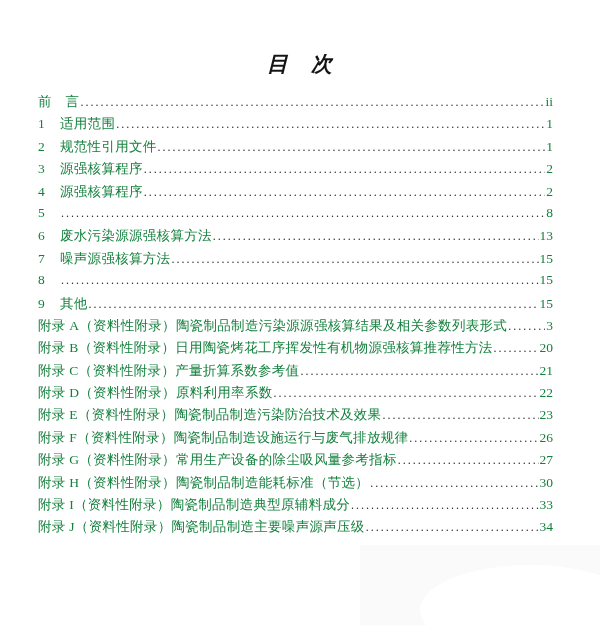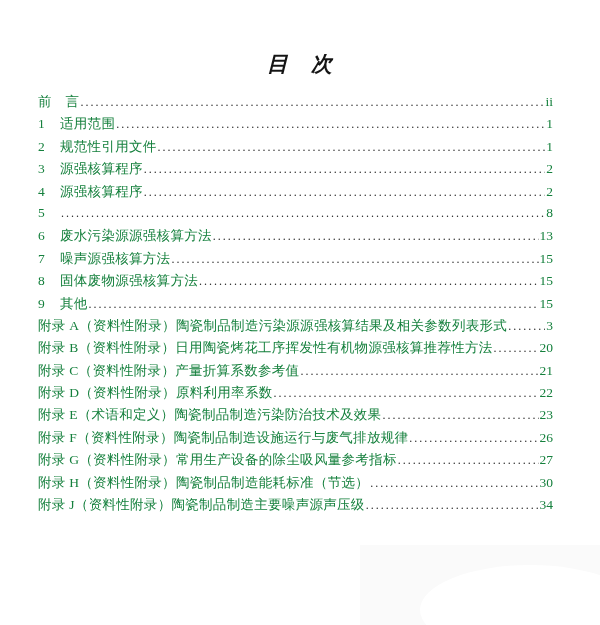--- a/index.html
+++ b/index.html
@@ -135,21 +135,20 @@
 
   <div class="toc-row">
     <span class="toc-num">7</span>
     <span class="toc-label">噪声源强核算方法</span>
     <span class="toc-leader"></span>
     <span class="toc-page">15</span>
   </div>
 
   <div class="toc-row">
     <span class="toc-num">8</span>
-    <span class="toc-label">固体废物源强核算方法</span>
     <span class="toc-leader"></span>
     <span class="toc-page">15</span>
   </div>
 
   <div class="toc-row">
     <span class="toc-num">9</span>
     <span class="toc-label">其他</span>
     <span class="toc-leader"></span>
     <span class="toc-page">15</span>
   </div>
@@ -177,21 +176,21 @@
 
   <div class="toc-row">
 
     <span class="toc-label">附录 D（资料性附录）原料利用率系数</span>
     <span class="toc-leader"></span>
     <span class="toc-page">22</span>
   </div>
 
   <div class="toc-row">
 
-    <span class="toc-label">附录 E（术语和定义）陶瓷制品制造污染防治技术及效果</span>
+    <span class="toc-label">附录 E（资料性附录）陶瓷制品制造污染防治技术及效果</span>
     <span class="toc-leader"></span>
     <span class="toc-page">23</span>
   </div>
 
   <div class="toc-row">
 
     <span class="toc-label">附录 F（资料性附录）陶瓷制品制造设施运行与废气排放规律</span>
     <span class="toc-leader"></span>
     <span class="toc-page">26</span>
   </div>
@@ -203,20 +202,26 @@
     <span class="toc-page">27</span>
   </div>
 
   <div class="toc-row">
 
     <span class="toc-label">附录 H（资料性附录）陶瓷制品制造能耗标准（节选）</span>
     <span class="toc-leader"></span>
     <span class="toc-page">30</span>
   </div>
 
+  <div class="toc-row">
+
+    <span class="toc-label">附录 I（资料性附录）陶瓷制品制造典型原辅料成分</span>
+    <span class="toc-leader"></span>
+    <span class="toc-page">33</span>
+  </div>
 
   <div class="toc-row">
 
     <span class="toc-label">附录 J（资料性附录）陶瓷制品制造主要噪声源声压级</span>
     <span class="toc-leader"></span>
     <span class="toc-page">34</span>
   </div>
 </div>
 
   <div class="smudge">

